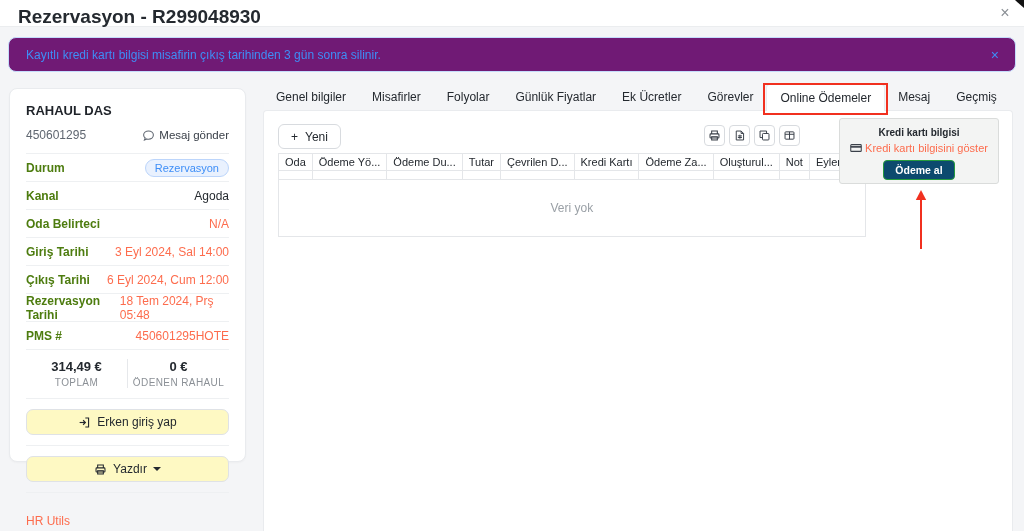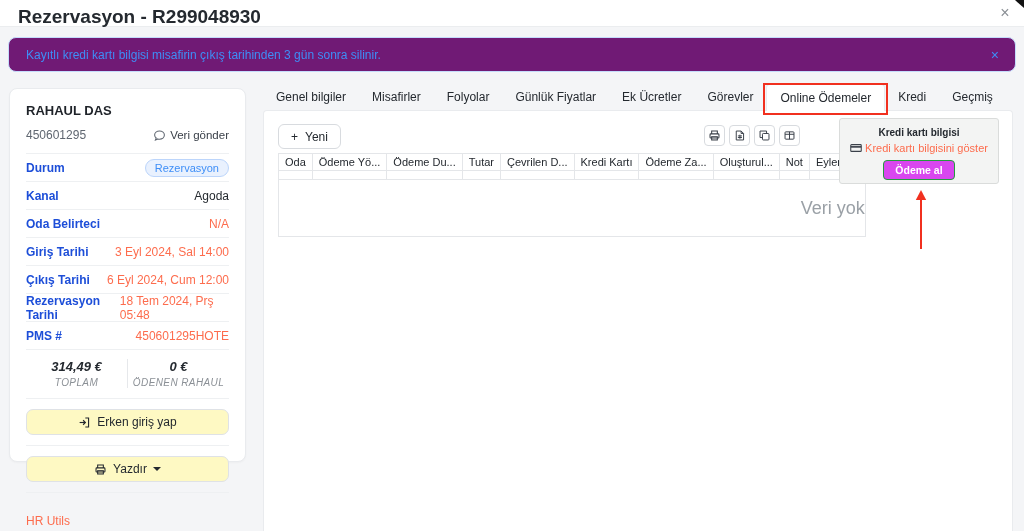--- a/index.html
+++ b/index.html
@@ -35,29 +35,29 @@
     position:absolute; left:9px; top:88px; width:237px; height:374px;
     background:#fff; border:1px solid #e9ebee; border-radius:8px;
     box-shadow:0 1px 2px rgba(0,0,0,.03);
     padding:14px 16px 0 16px;
   }
   .guest-name { font-size:13px; font-weight:bold; color:#1f2329; }
   .guest-row { display:flex; justify-content:space-between; align-items:center; margin-top:10px; padding-bottom:11px; border-bottom:1px solid #eef0f2; }
   .guest-id { color:#5f6670; font-size:12px; }
   .msg-link { display:flex; align-items:center; gap:4px; color:#3a4049; font-size:11.5px; cursor:pointer; }
   .field-row { display:flex; justify-content:space-between; align-items:center; height:28px; border-bottom:1px solid #eef0f2; }
-  .field-label { font-weight:bold; font-size:12px; color:#1d4ed8; }
+  .field-label { font-weight:bold; font-size:12px; color:#4d7c0f; }
   .field-value { font-size:12px; color:#24292f; }
   .field-value.accent { color:#fd6c4d; }
   .badge {
     background:#e9f1fe; border:1px solid #bcd5fb; color:#3e8ef7;
     font-size:11px; border-radius:10px; padding:2px 9px;
   }
   .totals { display:flex; padding:9px 0 10px 0; border-bottom:1px solid #eef0f2; }
-  .total-cell { flex:1; text-align:center;font-style:italic; }
+  .total-cell { flex:1; text-align:center; }
   .total-cell:first-child { border-right:1px solid #e6e8eb; }
   .total-value { font-size:13px; font-weight:bold; color:#24292f; }
   .total-label { font-size:10px; color:#8b9096; letter-spacing:.4px; margin-top:3px; }
   .side-btn {
     width:100%; height:26px; margin:10px 0; background:#fef9c3;
     border:1px solid #dfe2e6; border-radius:7px; font-size:12px; color:#24292f;
     display:flex; align-items:center; justify-content:center; gap:6px; cursor:pointer;
     font-family:"Liberation Sans", sans-serif;
   }
   .side-sep { border-top:1px solid #eef0f2; }
@@ -96,33 +96,33 @@
     border-radius:4px; display:flex; align-items:center; justify-content:center; cursor:pointer;
   }
   
   .grid { position:absolute; left:14px; top:42px; width:535px; border-collapse:collapse; }
   .grid th {
     border:1px solid #e4e6e9; font-weight:normal; font-size:11px; color:#24292f;
     text-align:left; padding:2px 6px; height:17px; white-space:nowrap; overflow:hidden; cursor:pointer;
   }
   .grid td.filter-cell { border:1px solid #e4e6e9; height:9px; cursor:pointer; }
   .grid td.empty-cell {
-    border:1px solid #e4e6e9; height:57px; text-align:right;
-    color:#9aa0a6; font-size:18px;
+    border:1px solid #e4e6e9; height:57px; text-align:center;
+    color:#9aa0a6; font-size:12px;
   }
   
   .cc-panel {
     position:absolute; left:575px; top:7px; width:160px; height:66px;
     background:#f3f4f3; border:1px solid #dadcdb; border-radius:3px;
     text-align:center; padding-top:8px;
   }
   .cc-title { font-size:10px; font-weight:bold; color:#24292f; }
   .cc-link { display:inline-flex; align-items:center; gap:3px; color:#fd6c4d; font-size:11px; margin-top:4px; cursor:pointer; }
   .pay-btn {
-    margin-top:4px; background:#d946ef; border:1px solid #259b3e; border-radius:4px;
+    margin-top:4px; background:#0c4a6e; border:1px solid #259b3e; border-radius:4px;
     color:#fff; font-size:10.5px; font-weight:bold; padding:3px 11px; cursor:pointer;
     font-family:"Liberation Sans", sans-serif;
   }
   .red-arrow { position:absolute; left:650px; top:78px; }
   
   .cursor-frag { position:absolute; right:0; top:0; width:9px; height:8px;
     background:#111; clip-path:polygon(100% 0, 100% 100%, 0 0); }
   .icon-svg { display:block; }
 </style>
 </head>
@@ -139,21 +139,21 @@
 </div>
 
 <div class="sidebar">
   <div class="guest-name">RAHAUL DAS</div>
   <div class="guest-row">
     <span class="guest-id">450601295</span>
     <span class="msg-link">
       <svg class="icon-svg" width="13" height="13" viewBox="0 0 16 16" fill="none" stroke="#5f6670" stroke-width="1.3">
           <path d="M8 2.5c3.3 0 6 2.2 6 5s-2.7 5-6 5c-.7 0-1.4-.1-2-.3L3 13.5l.9-2.4C2.7 10.2 2 9 2 7.5c0-2.8 2.7-5 6-5z"></path>
         </svg>
-      <span>Veri gönder</span>
+      <span>Mesaj gönder</span>
     </span>
   </div>
 
   <div class="field-row">
     <span class="field-label">Durum</span>
     <span class="badge">Rezervasyon</span>
   </div>
   <div class="field-row">
     <span class="field-label">Kanal</span>
     <span class="field-value">Agoda</span>
@@ -216,21 +216,21 @@
   <div class="tab"><span>Genel bilgiler</span></div>
   <div class="tab"><span>Misafirler</span></div>
   <div class="tab"><span>Folyolar</span></div>
   <div class="tab"><span>Günlük Fiyatlar</span></div>
   <div class="tab"><span>Ek Ücretler</span></div>
   <div class="tab"><span>Görevler</span></div>
   <div class="tab active">
     <span>Online Ödemeler</span>
     <div class="red-box"></div>
   </div>
-  <div class="tab"><span>Kredi</span></div>
+  <div class="tab"><span>Mesaj</span></div>
   <div class="tab"><span>Geçmiş</span></div>
 </div>
 
 <div class="main-card">
 
   <button class="new-btn">
     <span>+</span>
     <span>Yeni</span>
   </button>
 

